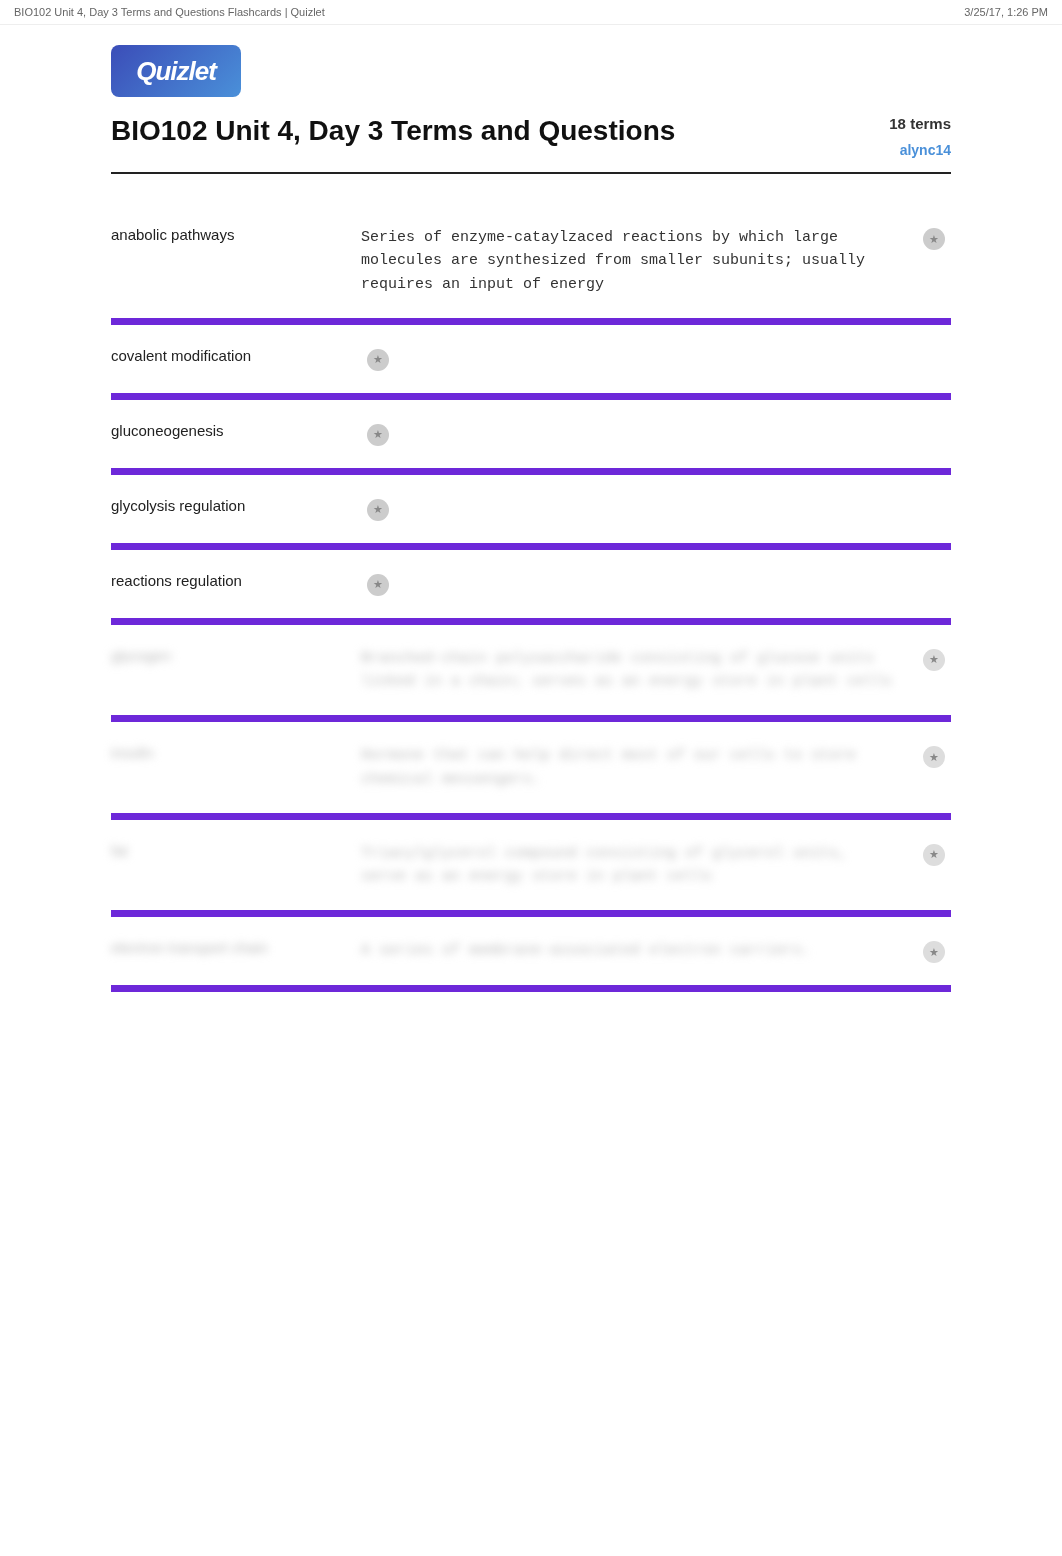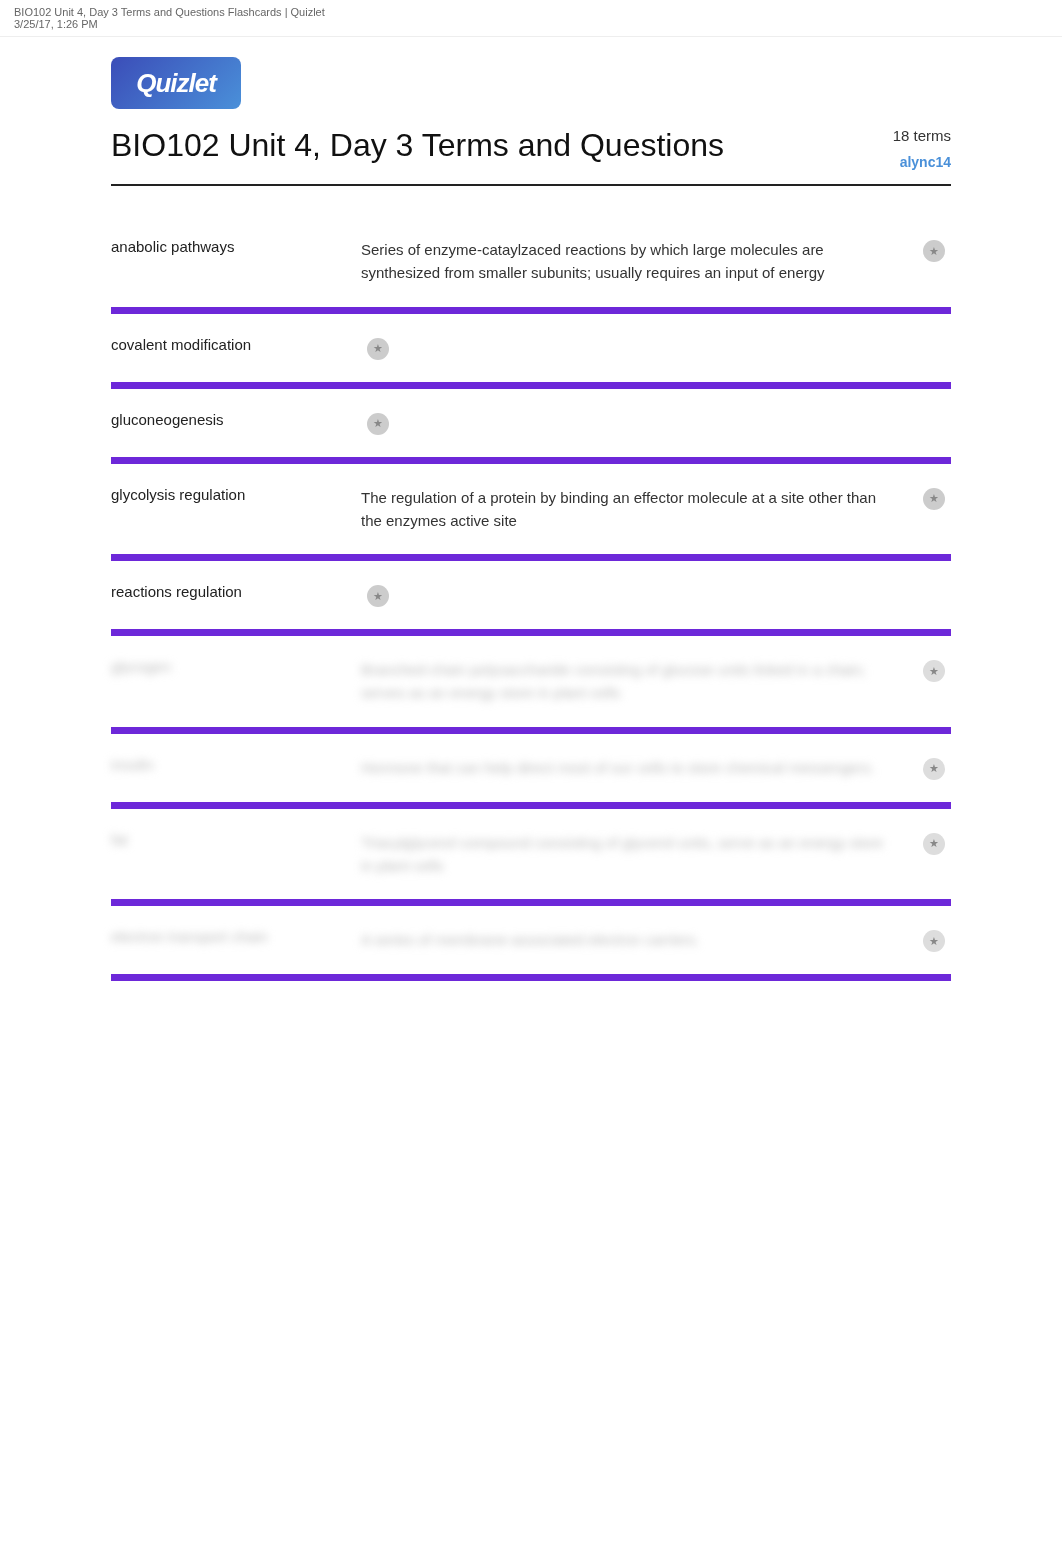--- a/index.html
+++ b/index.html
@@ -11,21 +11,20 @@
       font-size: 15px;
     }
 
     .browser-bar {
       display: flex;
       justify-content: space-between;
       padding: 6px 14px;
       font-size: 11px;
       color: #666;
       border-bottom: 1px solid #eee;
-      flex-direction: column;
     }
 
     .page-container {
       max-width: 900px;
       margin: 0 auto;
       padding: 20px 30px 40px;
     }
 
     .logo-area {
       margin-bottom: 18px;
@@ -49,35 +48,35 @@
     .header-row {
       display: flex;
       justify-content: space-between;
       align-items: flex-start;
       margin-bottom: 30px;
       border-bottom: 2px solid #222;
       padding-bottom: 14px;
     }
 
     .page-title {
-      font-size: 32px;
-      font-weight: 400;
+      font-size: 28px;
+      font-weight: 700;
       color: #111;
       max-width: 680px;
     }
 
     .meta-block {
       text-align: right;
       flex-shrink: 0;
       margin-left: 20px;
     }
 
     .terms-count {
       font-size: 15px;
-      font-weight: 400;
+      font-weight: 700;
       color: #333;
     }
 
     .username {
       font-size: 14px;
       color: #4a90d9;
       font-weight: 600;
       margin-top: 10px;
     }
 
@@ -100,20 +99,21 @@
       color: #222;
       font-weight: 400;
       padding-right: 20px;
     }
 
     .def-col {
       flex: 1;
       font-size: 15px;
       color: #333;
       line-height: 1.55;
+      font-family: Liberation Mono, monospace;
     }
 
     .icon-col {
       width: 34px;
       flex-shrink: 0;
       display: flex;
       align-items: flex-start;
       justify-content: center;
       padding-top: 2px;
     }
@@ -181,21 +181,20 @@
         </div>
       </div>
       <div class="flashcard-row">
         <div class="term-col">gluconeogenesis</div>
         <div class="icon-col">
           <div class="star-icon">★</div>
         </div>
       </div>
       <div class="flashcard-row">
         <div class="term-col">glycolysis regulation</div>
-        <div class="def-col">The regulation of a protein by binding an effector molecule at a site other than the enzymes active site</div>
         <div class="icon-col">
           <div class="star-icon">★</div>
         </div>
       </div>
       <div class="flashcard-row">
         <div class="term-col">reactions regulation</div>
         <div class="icon-col">
           <div class="star-icon">★</div>
         </div>
       </div>

